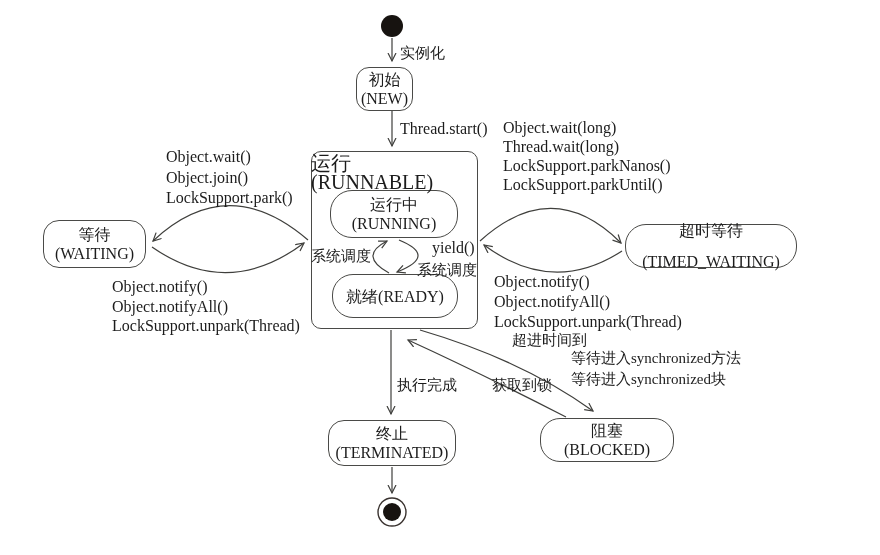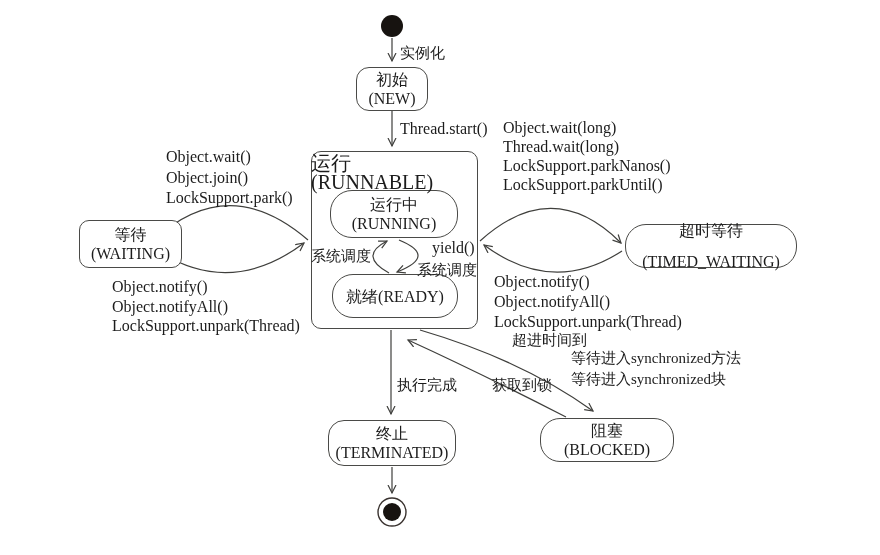--- a/index.html
+++ b/index.html
@@ -54,41 +54,41 @@
 
       <path d="M391,330 L391,414" marker-end="url(#arr)"></path>
 
       <path d="M392,467 L392,493" marker-end="url(#arr)"></path>
 
       <path d="M420,330 Q522,360 593,411" marker-end="url(#arr)"></path>
       <path d="M566,417 Q478,372 408,340" marker-end="url(#arr)"></path>
     </g>
   </svg>
 
-  <div class="st" style="left:356px;top:67px;width:72px;height:44px;border-radius:13px;">
+  <div class="st" style="left:356px;top:67px;width:57px;height:44px;border-radius:13px;">
     <div>初始</div>
     <div>(NEW)</div>
   </div>
 
   <div class="st transparent" style="left:311px;top:151px;width:167px;height:178px;border-radius:10px;"></div>
   <div class="tt" style="left:311px;top:154px;width:167px;">
     <div>运行</div>
     <div>(RUNNABLE)</div>
   </div>
 
   <div class="st" style="left:330px;top:190px;width:128px;height:48px;border-radius:22px;">
     <div>运行中</div>
     <div>(RUNNING)</div>
   </div>
 
   <div class="st" style="left:332px;top:274px;width:126px;height:44px;border-radius:21px;">
     <div>就绪(READY)</div>
   </div>
 
-  <div class="st" style="left:43px;top:220px;width:103px;height:48px;border-radius:10px;margin-left:36px;">
+  <div class="st" style="left:43px;top:220px;width:103px;height:48px;border-radius:16px;">
     <div>等待</div>
     <div>(WAITING)</div>
   </div>
 
   <div class="st" style="left:625px;top:224px;width:172px;height:44px;border-radius:21px;gap:12px;">
     <div>超时等待</div>
     <div>(TIMED_WAITING)</div>
   </div>
 
   <div class="st" style="left:328px;top:420px;width:128px;height:46px;border-radius:16px;">

